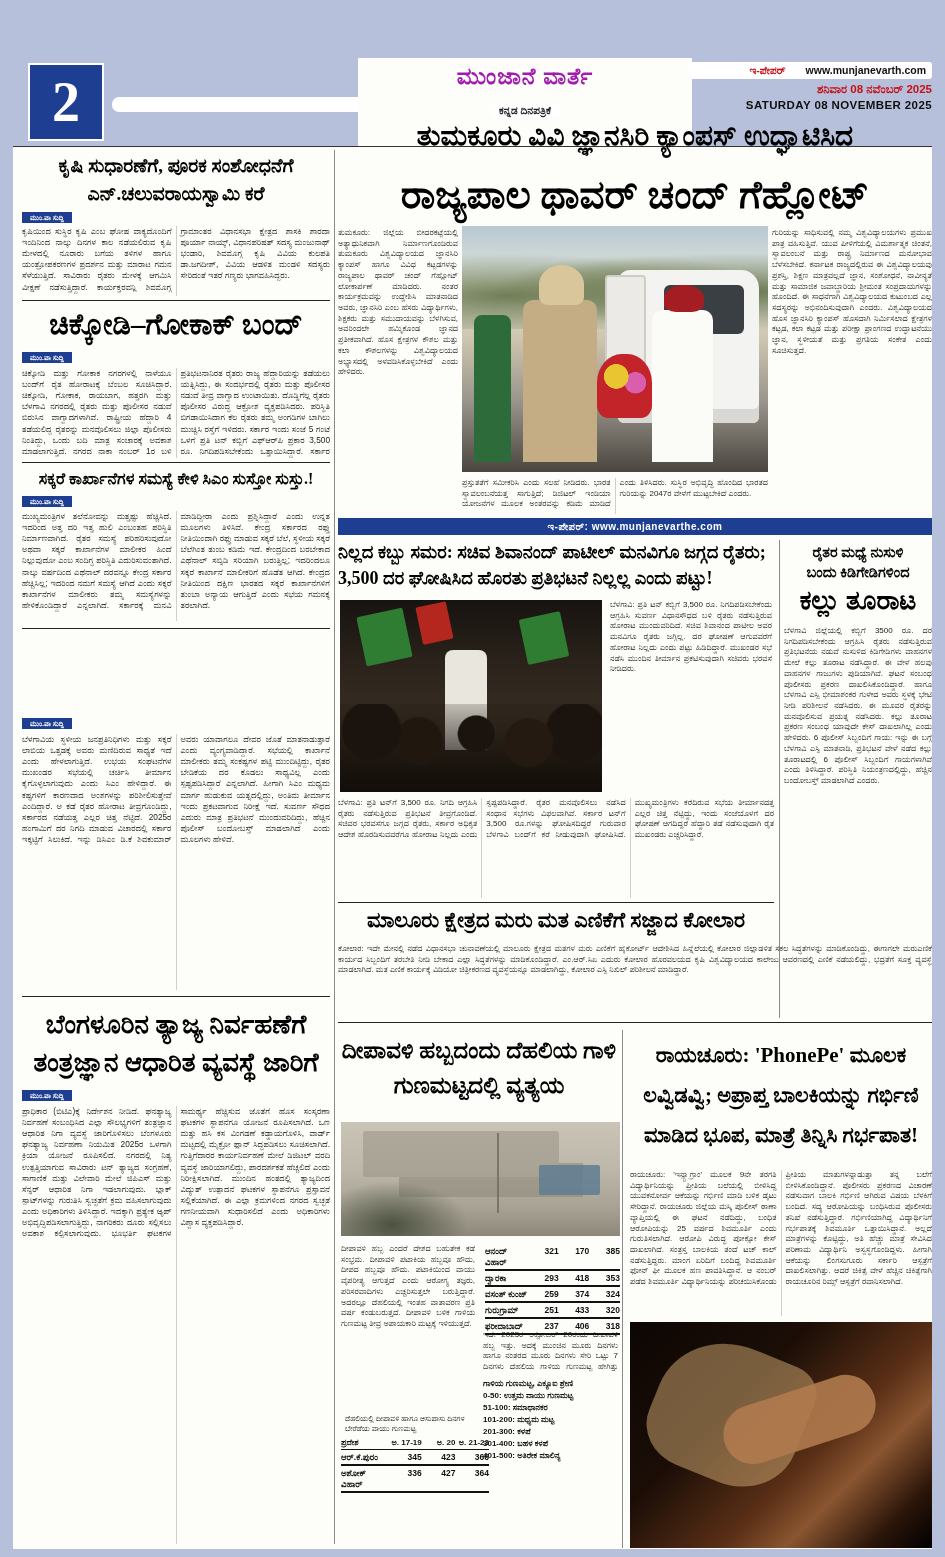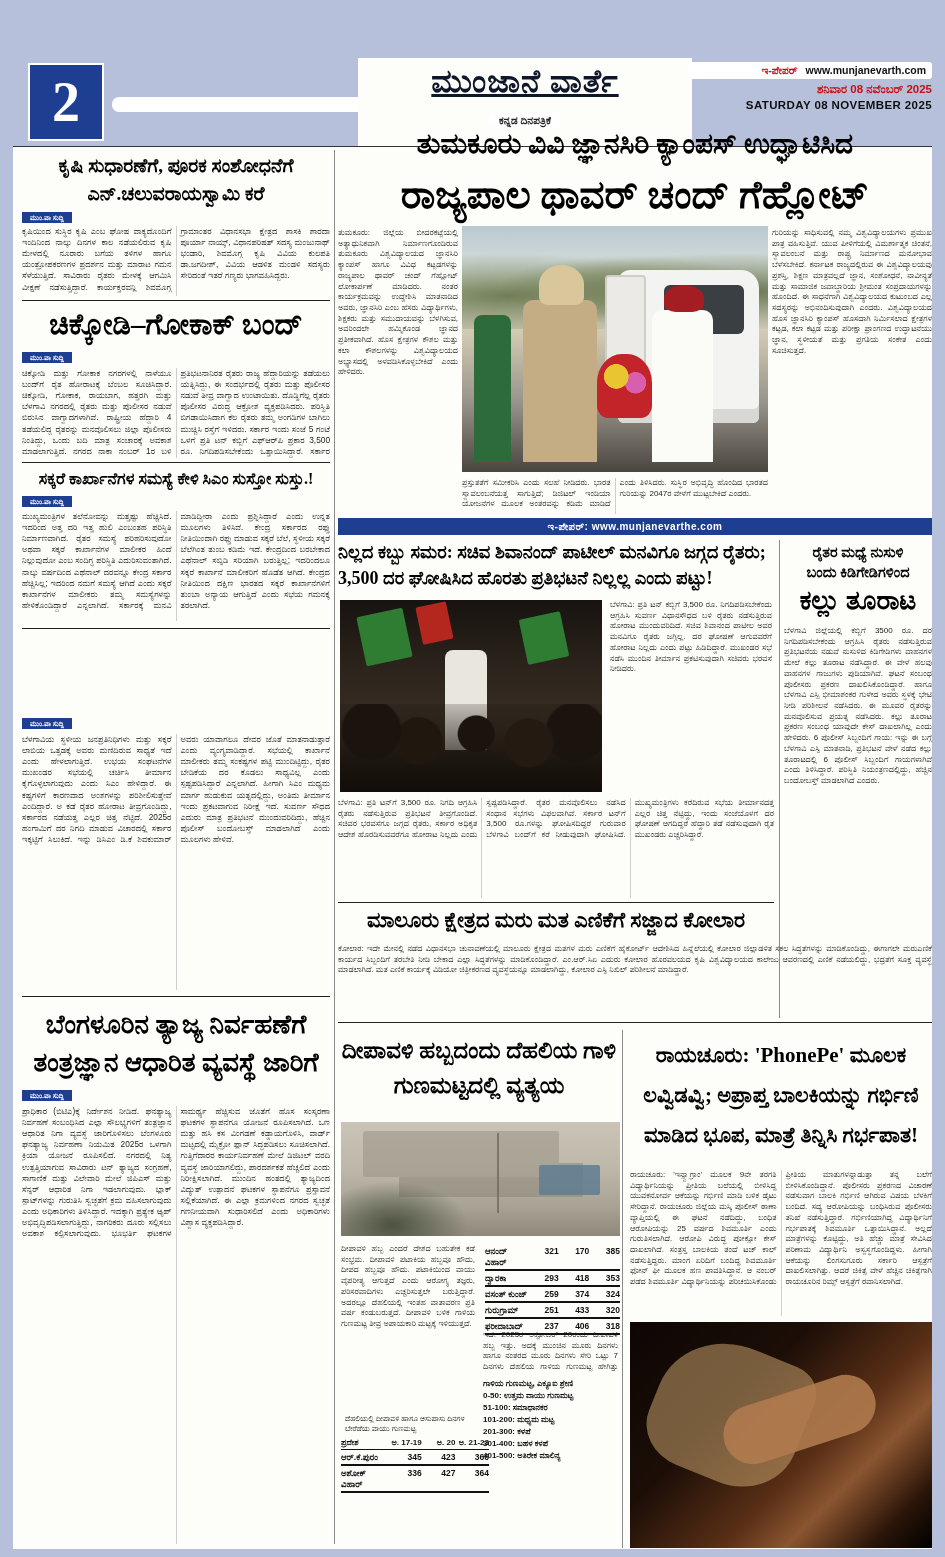--- a/index.html
+++ b/index.html
@@ -9,27 +9,27 @@
   .abs{position:absolute;}
   .hrule{position:absolute;height:1px;background:#222;}
   .vline{position:absolute;width:1px;background:#8a8a8a;}
   
   .header-band{position:absolute;left:13px;top:58px;width:919px;height:88px;background:#b6c0da;}
   .pagenum{position:absolute;left:28px;top:63px;width:76px;height:78px;background:#1e3e91;
            border:2px solid #ffffff;box-sizing:border-box;display:flex;align-items:center;justify-content:center;
            color:#fff;font-size:56px;font-weight:bold;font-family:"Liberation Serif",serif;}
   .white-bar{position:absolute;left:112px;top:97px;width:548px;height:15px;background:#ffffff;border-radius:7px;}
   .masthead-panel{position:absolute;left:358px;top:58px;width:334px;height:88px;background:#fdfdfa;text-align:center;}
-  .masthead{margin-top:6px;font-family:"Liberation Serif",serif;font-weight:bold;font-size:32px;color:#0f172a;
-            letter-spacing:1px;line-height:1.1;text-decoration:underline;}
+  .masthead{margin-top:6px;font-family:"Liberation Serif",serif;font-weight:bold;font-size:23px;color:#a21caf;
+            letter-spacing:1px;line-height:1.1;}
   .masthead-sub{display:inline-block;margin-top:14px;font-size:10.5px;font-weight:bold;color:#222;
             background:#fff;padding:1px 10px;border-radius:6px;}
   .header-right{position:absolute;left:688px;top:62px;width:244px;text-align:right;}
   .hr-line1{background:#fff;border-radius:3px;padding:2px 6px;font-size:10.5px;font-weight:bold;color:#111;
-            display:flex;justify-content:flex-end;gap:8px;}
+            display:flex;justify-content:flex-end;gap:20px;}
   .hr-epaper{color:#c61017;}
   .hr-line2{margin-top:4px;color:#c61017;font-weight:bold;font-size:11.5px;}
   .hr-line3{margin-top:3px;color:#101010;font-weight:bold;font-size:11.5px;letter-spacing:.4px;}
   
   .hl{font-family:"Liberation Serif",serif;font-weight:bold;color:#000;text-align:center;}
   .tag{position:absolute;background:#1e3e91;color:#fff;font-size:7px;font-weight:bold;
        padding:2px 8px;line-height:1;}
   .body{font-size:8.3px;line-height:1.34;text-align:justify;color:#1c1c1c;overflow:hidden;}
   .col2{column-count:2;column-gap:9px;column-rule:1px solid #cfcfcf;}
   .col3{column-count:3;column-gap:9px;column-rule:1px solid #cfcfcf;}
@@ -143,21 +143,21 @@
 
   <div class="abs hl" style="left:22px;top:1006px;width:308px;font-size:26px;line-height:1.45;">ಬೆಂಗಳೂರಿನ ತ್ಯಾಜ್ಯ ನಿರ್ವಹಣೆಗೆ ತಂತ್ರಜ್ಞಾನ ಆಧಾರಿತ ವ್ಯವಸ್ಥೆ ಜಾರಿಗೆ</div>
   <div class="tag" style="left:22px;top:1090px;">ಮುಂ.ವಾ ಸುದ್ದಿ</div>
   <div class="abs body col2" style="left:22px;top:1106px;width:308px;height:438px;">
     <span>ಪ್ರಾಧಿಕಾರ (ಬಿಟಿಎ)ಕ್ಕೆ ನಿರ್ದೇಶನ ನೀಡಿದೆ. ಘನತ್ಯಾಜ್ಯ ನಿರ್ವಹಣೆ ಸಂಬಂಧಿಸಿದ ಎಲ್ಲಾ ಸೌಲಭ್ಯಗಳಿಗೆ ತಂತ್ರಜ್ಞಾನ ಆಧಾರಿತ ನಿಗಾ ವ್ಯವಸ್ಥೆ ಜಾರಿಗೊಳಿಸಲು ಬೆಂಗಳೂರು ಘನತ್ಯಾಜ್ಯ ನಿರ್ವಹಣಾ ನಿಯಮಿತ 2025ರ ಒಳಗಾಗಿ ಕ್ರಿಯಾ ಯೋಜನೆ ರೂಪಿಸಲಿದೆ. ನಗರದಲ್ಲಿ ನಿತ್ಯ ಉತ್ಪತ್ತಿಯಾಗುವ ಸಾವಿರಾರು ಟನ್ ತ್ಯಾಜ್ಯದ ಸಂಗ್ರಹಣೆ, ಸಾಗಾಣಿಕೆ ಮತ್ತು ವಿಲೇವಾರಿ ಮೇಲೆ ಜಿಪಿಎಸ್ ಮತ್ತು ಸೆನ್ಸರ್ ಆಧಾರಿತ ನಿಗಾ ಇಡಲಾಗುವುದು. ಬ್ಲಾಕ್ ಸ್ಪಾಟ್‌ಗಳನ್ನು ಗುರುತಿಸಿ ಸ್ವಚ್ಛತೆಗೆ ಕ್ರಮ ವಹಿಸಲಾಗುವುದು ಎಂದು ಅಧಿಕಾರಿಗಳು ತಿಳಿಸಿದ್ದಾರೆ. ಇದಕ್ಕಾಗಿ ಪ್ರತ್ಯೇಕ ಆ್ಯಪ್ ಅಭಿವೃದ್ಧಿಪಡಿಸಲಾಗುತ್ತಿದ್ದು, ನಾಗರಿಕರು ದೂರು ಸಲ್ಲಿಸಲು ಅವಕಾಶ ಕಲ್ಪಿಸಲಾಗುವುದು.</span>
     <span>ಭೂಭರ್ತಿ ಘಟಕಗಳ ಸಾಮರ್ಥ್ಯ ಹೆಚ್ಚಿಸುವ ಜೊತೆಗೆ ಹೊಸ ಸಂಸ್ಕರಣಾ ಘಟಕಗಳ ಸ್ಥಾಪನೆಗೂ ಯೋಜನೆ ರೂಪಿಸಲಾಗಿದೆ. ಒಣ ಮತ್ತು ಹಸಿ ಕಸ ವಿಂಗಡಣೆ ಕಡ್ಡಾಯಗೊಳಿಸಿ, ವಾರ್ಡ್ ಮಟ್ಟದಲ್ಲಿ ಮೈಕ್ರೋ ಪ್ಲಾನ್ ಸಿದ್ಧಪಡಿಸಲು ಸೂಚಿಸಲಾಗಿದೆ. ಗುತ್ತಿಗೆದಾರರ ಕಾರ್ಯನಿರ್ವಹಣೆ ಮೇಲೆ ಡಿಜಿಟಲ್ ವರದಿ ವ್ಯವಸ್ಥೆ ಜಾರಿಯಾಗಲಿದ್ದು, ಪಾರದರ್ಶಕತೆ ಹೆಚ್ಚಲಿದೆ ಎಂದು ನಿರೀಕ್ಷಿಸಲಾಗಿದೆ. ಮುಂದಿನ ಹಂತದಲ್ಲಿ ತ್ಯಾಜ್ಯದಿಂದ ವಿದ್ಯುತ್ ಉತ್ಪಾದನೆ ಘಟಕಗಳ ಸ್ಥಾಪನೆಗೂ ಪ್ರಸ್ತಾವನೆ ಸಲ್ಲಿಕೆಯಾಗಿದೆ. ಈ ಎಲ್ಲಾ ಕ್ರಮಗಳಿಂದ ನಗರದ ಸ್ವಚ್ಛತೆ ಗಣನೀಯವಾಗಿ ಸುಧಾರಿಸಲಿದೆ ಎಂದು ಅಧಿಕಾರಿಗಳು ವಿಶ್ವಾಸ ವ್ಯಕ್ತಪಡಿಸಿದ್ದಾರೆ.</span>
   </div>
 
   <div class="vline" style="left:334px;top:150px;height:1394px;"></div>
 
-  <div class="abs hl" style="left:338px;top:128px;width:594px;font-size:28px;">ತುಮಕೂರು ವಿವಿ ಜ್ಞಾನಸಿರಿ ಕ್ಯಾಂಪಸ್ ಉದ್ಘಾಟಿಸಿದ</div>
+  <div class="abs hl" style="left:338px;top:120px;width:594px;font-size:28px;">ತುಮಕೂರು ವಿವಿ ಜ್ಞಾನಸಿರಿ ಕ್ಯಾಂಪಸ್ ಉದ್ಘಾಟಿಸಿದ</div>
   <div class="abs hl" style="left:338px;top:172px;width:594px;font-size:39px;">ರಾಜ್ಯಪಾಲ ಥಾವರ್ ಚಂದ್ ಗೆಹ್ಲೋಟ್</div>
 
   <div class="abs body" style="left:338px;top:228px;width:120px;height:286px;font-size:8px;">ತುಮಕೂರು: ಜಿಲ್ಲೆಯ ಬೀದರಕಟ್ಟೆಯಲ್ಲಿ ಅತ್ಯಾಧುನಿಕವಾಗಿ ನಿರ್ಮಾಣಗೊಂಡಿರುವ ತುಮಕೂರು ವಿಶ್ವವಿದ್ಯಾಲಯದ ಜ್ಞಾನಸಿರಿ ಕ್ಯಾಂಪಸ್ ಹಾಗೂ ವಿವಿಧ ಕಟ್ಟಡಗಳನ್ನು ರಾಜ್ಯಪಾಲ ಥಾವರ್ ಚಂದ್ ಗೆಹ್ಲೋಟ್ ಲೋಕಾರ್ಪಣೆ ಮಾಡಿದರು. ನಂತರ ಕಾರ್ಯಕ್ರಮವನ್ನು ಉದ್ದೇಶಿಸಿ ಮಾತನಾಡಿದ ಅವರು, ಜ್ಞಾನಸಿರಿ ಎಂಬ ಹೆಸರು ವಿದ್ಯಾರ್ಥಿಗಳು, ಶಿಕ್ಷಕರು ಮತ್ತು ಸಮುದಾಯವನ್ನು ಬೆಳಗಿಸುವ, ಅವರಿಂದಲೇ ಹಮ್ಮಿಕೊಂಡ ಜ್ಞಾನದ ಪ್ರತೀಕವಾಗಿದೆ. ಹೊಸ ಕ್ಷೇತ್ರಗಳ ಕೌಶಲ ಮತ್ತು ಕಲಾ ಕೌಶಲಗಳನ್ನು ವಿಶ್ವವಿದ್ಯಾಲಯದ ಅಭ್ಯಾಸದಲ್ಲಿ ಅಳವಡಿಸಿಕೊಳ್ಳಬೇಕಿದೆ ಎಂದು ಹೇಳಿದರು.</div>
 
   <div class="photo ph-governor" style="left:462px;top:226px;width:306px;height:246px;">
     <div class="ph-trees"></div>
     <div class="ph-car"></div>
     <div class="ph-car-win"></div>
     <div class="ph-door"></div>
     <div class="ph-person" style="left:4%;top:36%;width:12%;height:60%;background:#2d6b3a;"></div>

